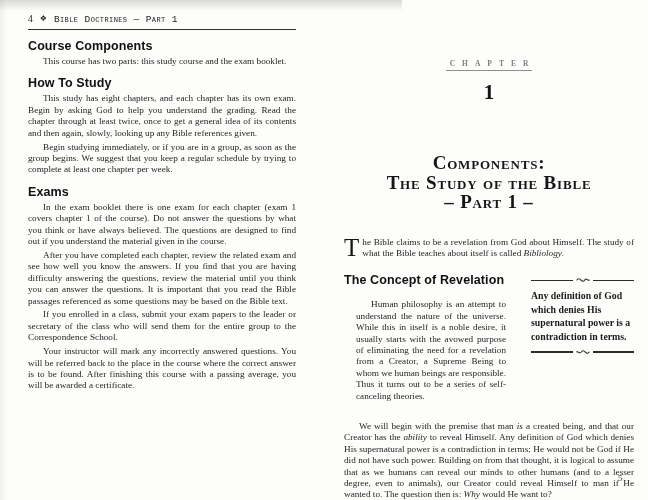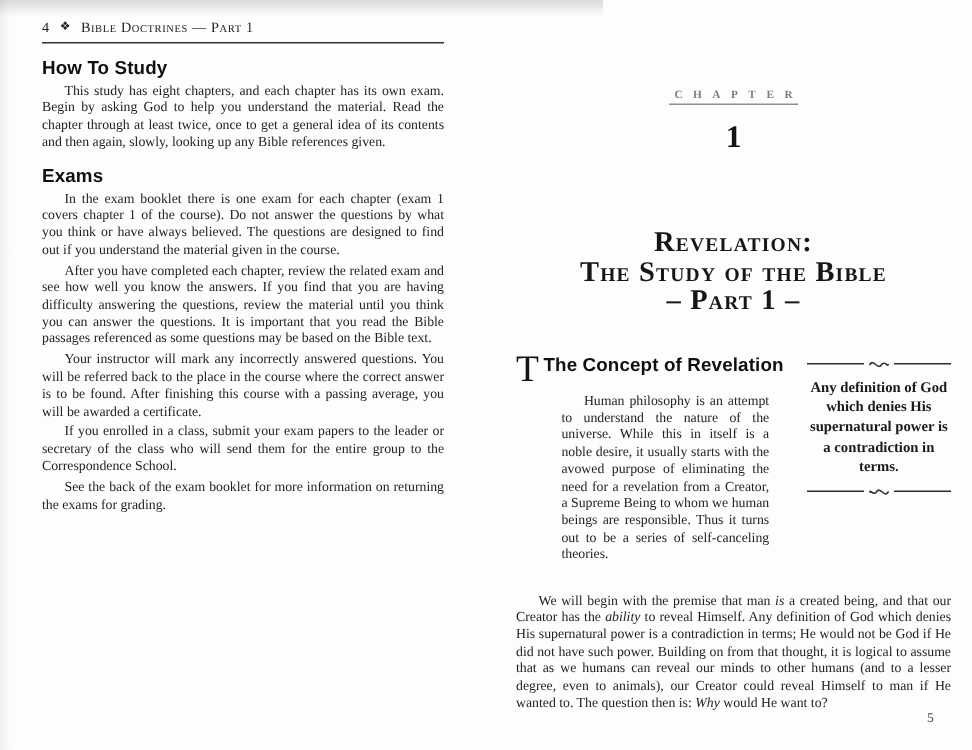--- a/index.html
+++ b/index.html
@@ -27,21 +27,21 @@
   .page-left  { left: 28px;  top: 14px; width: 268px; }
   .page-right { left: 344px; top: 52px; width: 290px; }
 
   
   .running-header {
     display: flex; align-items: baseline; gap: 7px;
     font-size: 9.5px; color: #222;
   }
   .running-header .pgnum { font-weight: 400; }
   .running-header .orn { font-family: "DejaVu Sans", sans-serif; font-size: 8px; position: relative; top: -1px; }
-  .running-header .rh-title { font-variant: small-caps; letter-spacing: .4px; }
+  .running-header .rh-title { font-variant: small-caps; letter-spacing: .4px; font-family: Liberation Mono, monospace; }
   .header-rule { border: none; border-top: 1.4px solid #333; margin: 4px 0 0 0; }
 
   h2.sec-head {
     font-family: "Liberation Sans", "DejaVu Sans", sans-serif;
     font-size: 12.5px; font-weight: 700; color: #101010;
     margin: 9px 0 3px 0; letter-spacing: .1px;
   }
   .bp {
     font-size: 9.2px; line-height: 11.4px;
     text-align: justify; text-indent: 15px;
@@ -65,21 +65,21 @@
   .chapter-title .tl { display: block; }
 
   .intro { margin: 25px 0 0 0; font-size: 9.2px; line-height: 11.4px; text-align: justify; }
   .dropcap { float: left; font-size: 25px; line-height: 19.5px; padding: 1px 3px 0 0; color: #141414; }
 
   .columns { display: flex; margin-top: 14px; }
   .col-main { width: 174px; }
   .col-main h2.sec-head { margin: 0 0 6px 0; }
   .col-main .bp { margin: 12px; }
 
-  .pull-quote { width: 103px; margin-left: 13px; text-align: center; padding-top: 3px; }
+  .pull-quote { width: 103px; margin-left: 13px; text-align: left; padding-top: 3px; }
   .q-rule { display: flex; align-items: center; gap: 3px; height: 8px; }
   .q-rule .line { flex: 1; height: 1.2px; background: #2c2c2c; }
   .q-rule.flip svg { transform: rotate(180deg); }
   .q-text { font-weight: 700; font-size: 9.8px; line-height: 13.4px; margin: 5px 0; color: #1a1a1a; }
 
   .closing { margin-top: 7px; }
 
   .page-number-right {
     position: absolute; left: 618px; top: 473px;
     font-size: 9px; color: #4a4a4a;
@@ -93,52 +93,56 @@
 <div class="scan-left"></div>
 
 <div class="page page-left">
   <header class="running-header">
     <span class="pgnum">4</span>
     <span class="orn">❖</span>
     <span class="rh-title">Bible Doctrines — Part 1</span>
   </header>
   <hr class="header-rule">
 
+  <section>
+    <h2 class="sec-head">Course Components</h2>
+    <p class="bp">This course has two parts: this study course and the exam booklet.</p>
+  </section>
 
   <section>
     <h2 class="sec-head">How To Study</h2>
-    <p class="bp">This study has eight chapters, and each chapter has its own exam. Begin by asking God to help you understand the material. Read the chapter through at least twice, once to get a general idea of its contents and then again, slowly, looking up any Bible references given.</p>
+    <p class="bp">This study has eight chapters, and each chapter has its own exam. Begin by asking God to help you understand the grading. Read the chapter through at least twice, once to get a general idea of its contents and then again, slowly, looking up any Bible references given.</p>
+    <p class="bp">Begin studying immediately, or if you are in a group, as soon as the group begins. We suggest that you keep a regular schedule by trying to complete at least one chapter per week.</p>
   </section>
 
   <section>
     <h2 class="sec-head">Exams</h2>
     <p class="bp">In the exam booklet there is one exam for each chapter (exam 1 covers chapter 1 of the course). Do not answer the questions by what you think or have always believed. The questions are designed to find out if you understand the material given in the course.</p>
     <p class="bp">After you have completed each chapter, review the related exam and see how well you know the answers. If you find that you are having difficulty answering the questions, review the material until you think you can answer the questions. It is important that you read the Bible passages referenced as some questions may be based on the Bible text.</p>
   </section>
 
   <section>
+    <p class="bp">If you enrolled in a class, submit your exam papers to the leader or secretary of the class who will send them for the entire group to the Correspondence School.</p>
     <p class="bp">Your instructor will mark any incorrectly answered questions. You will be referred back to the place in the course where the correct answer is to be found. After finishing this course with a passing average, you will be awarded a certificate.</p>
-    <p class="bp">If you enrolled in a class, submit your exam papers to the leader or secretary of the class who will send them for the entire group to the Correspondence School.</p>
-    <p class="bp">See the back of the exam booklet for more information on returning the exams for grading.</p>
   </section>
 </div>
 
 <div class="page page-right">
   <div class="chapter-block">
     <div class="chapter-label"><span class="ltr">C</span><span class="ltr">H</span><span class="ltr">A</span><span class="ltr">P</span><span class="ltr">T</span><span class="ltr">E</span><span class="ltr">R</span></div>
     <div class="chapter-number">1</div>
   </div>
 
   <h1 class="chapter-title">
-    <span class="tl">Revelation:</span>
+    <span class="tl">Components:</span>
     <span class="tl">The Study of the Bible</span>
     <span class="tl">– Part 1 –</span>
   </h1>
 
-  <p class="intro"><span class="dropcap">T</span></p>
+  <p class="intro"><span class="dropcap">T</span><span><span>he Bible claims to be a revelation from God about Himself. The study of what the Bible teaches about itself is called </span><i>Bibliology</i><span>.</span></span></p>
 
   <div class="columns">
     <div class="col-main">
       <h2 class="sec-head">The Concept of Revelation</h2>
       <p class="bp">Human philosophy is an attempt to understand the nature of the universe. While this in itself is a noble desire, it usually starts with the avowed purpose of eliminating the need for a revelation from a Creator, a Supreme Being to whom we human beings are responsible. Thus it turns out to be a series of self-canceling theories.</p>
     </div>
     <aside class="pull-quote">
       <div class="q-rule">
         <span class="line"></span>
         <svg width="14" height="8" viewBox="0 0 16 8" aria-hidden="true">

